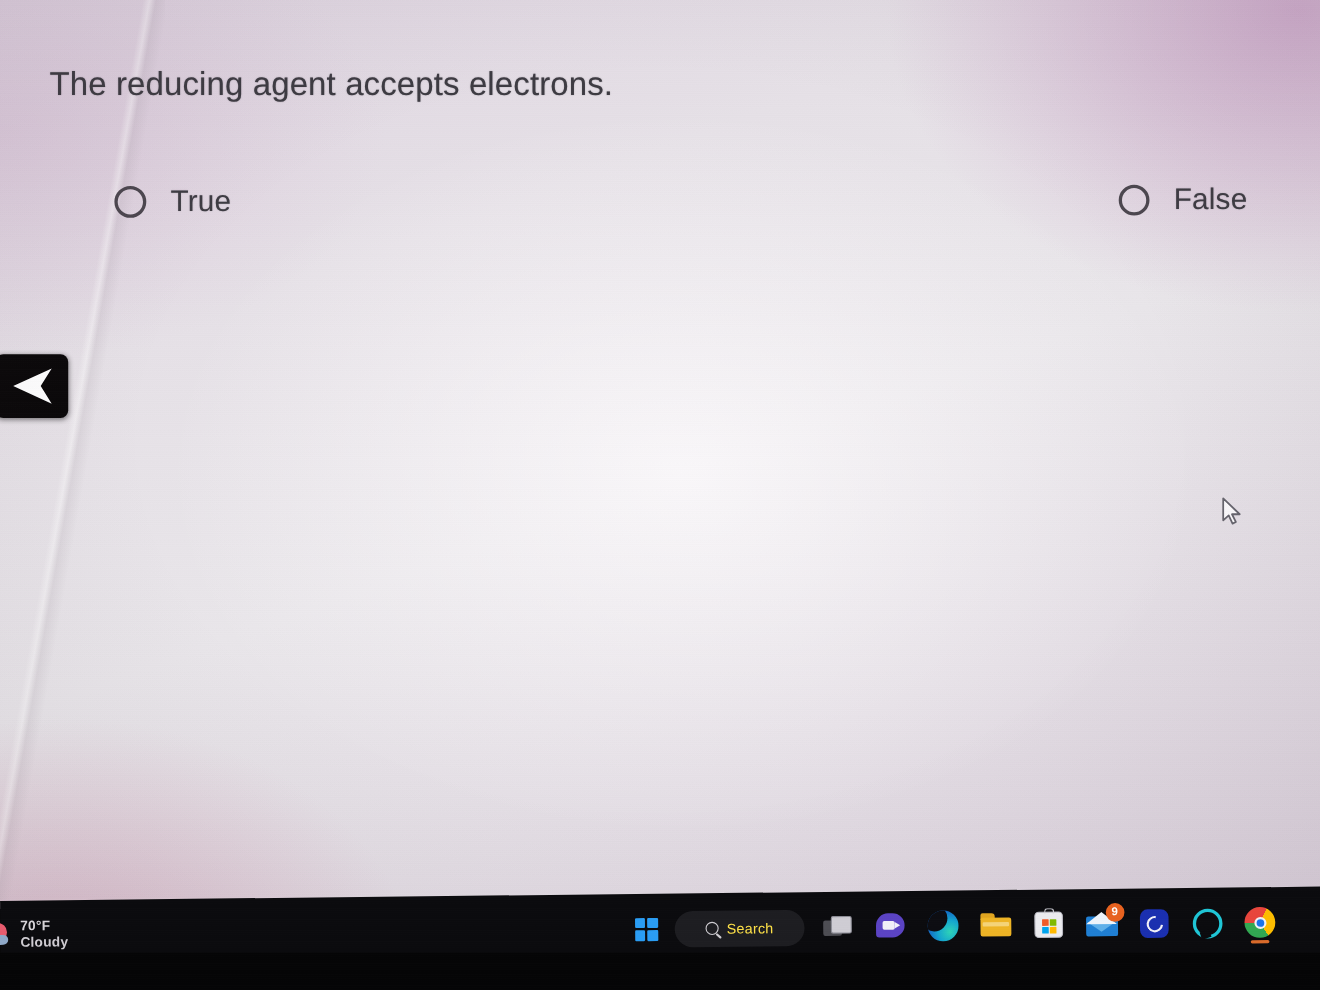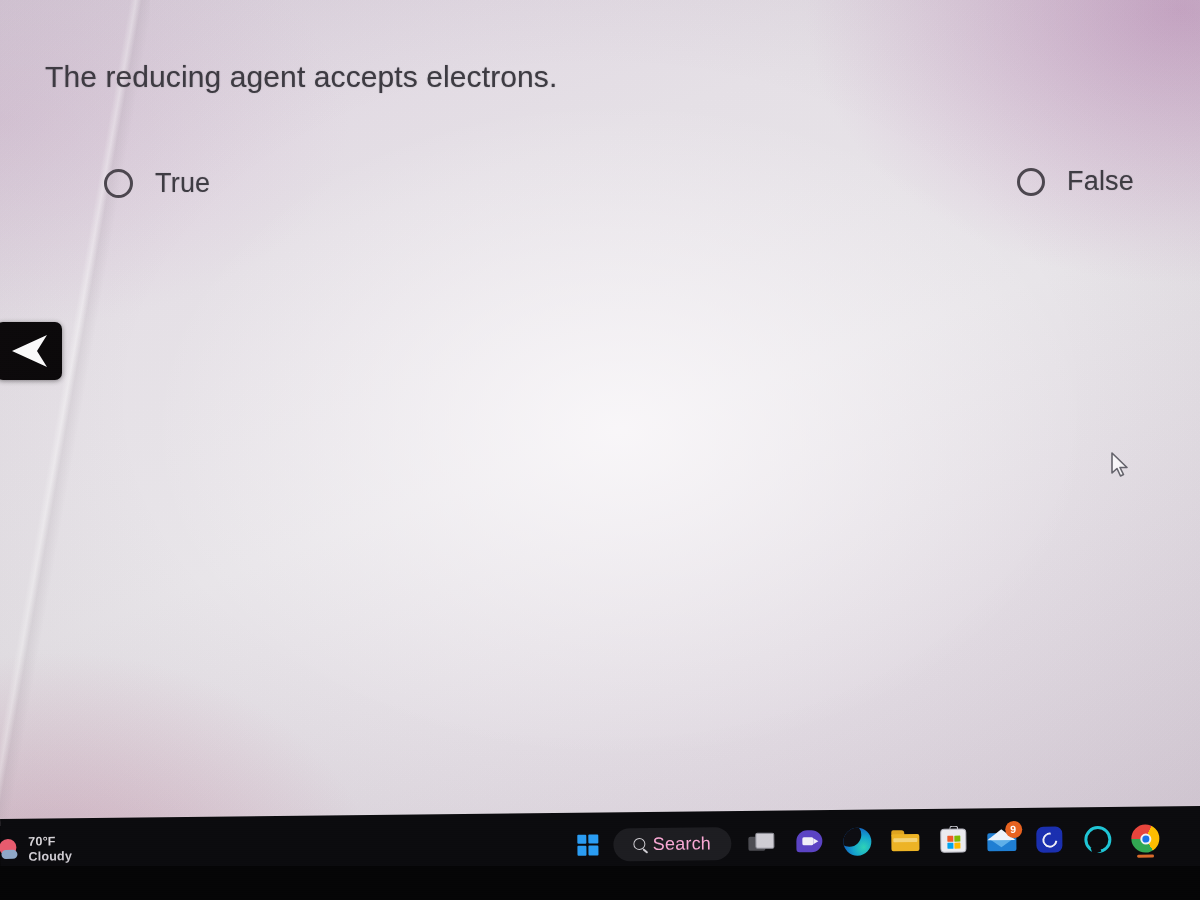--- a/index.html
+++ b/index.html
@@ -156,21 +156,20 @@
   }
 
   
   .weather {
     position: absolute;
     left: 0px;
     top: 16px;
     display: flex;
     align-items: center;
     gap: 7px;
-    padding-left: 10px;
   }
   .weather-icon {
     position: relative;
     width: 22px;
     height: 22px;
     margin-left: -11px;
     flex: 0 0 auto;
   }
   .weather-icon .sun {
     position: absolute;
@@ -259,22 +258,22 @@
   .search-pill .mag::after {
     content: "";
     position: absolute;
     right: -4px; bottom: -3px;
     width: 6px; height: 1.7px;
     background: #cfcdd2;
     transform: rotate(42deg);
     border-radius: 1px;
   }
   .search-label {
-    font-size: 18px;
-    color: #f9a8d4;
+    font-size: 13px;
+    color: #fde047;
     letter-spacing: 0.2px;
   }
 
   
   .taskview {
     position: relative;
     width: 26px; height: 21px;
   }
   .taskview .back {
     position: absolute;

